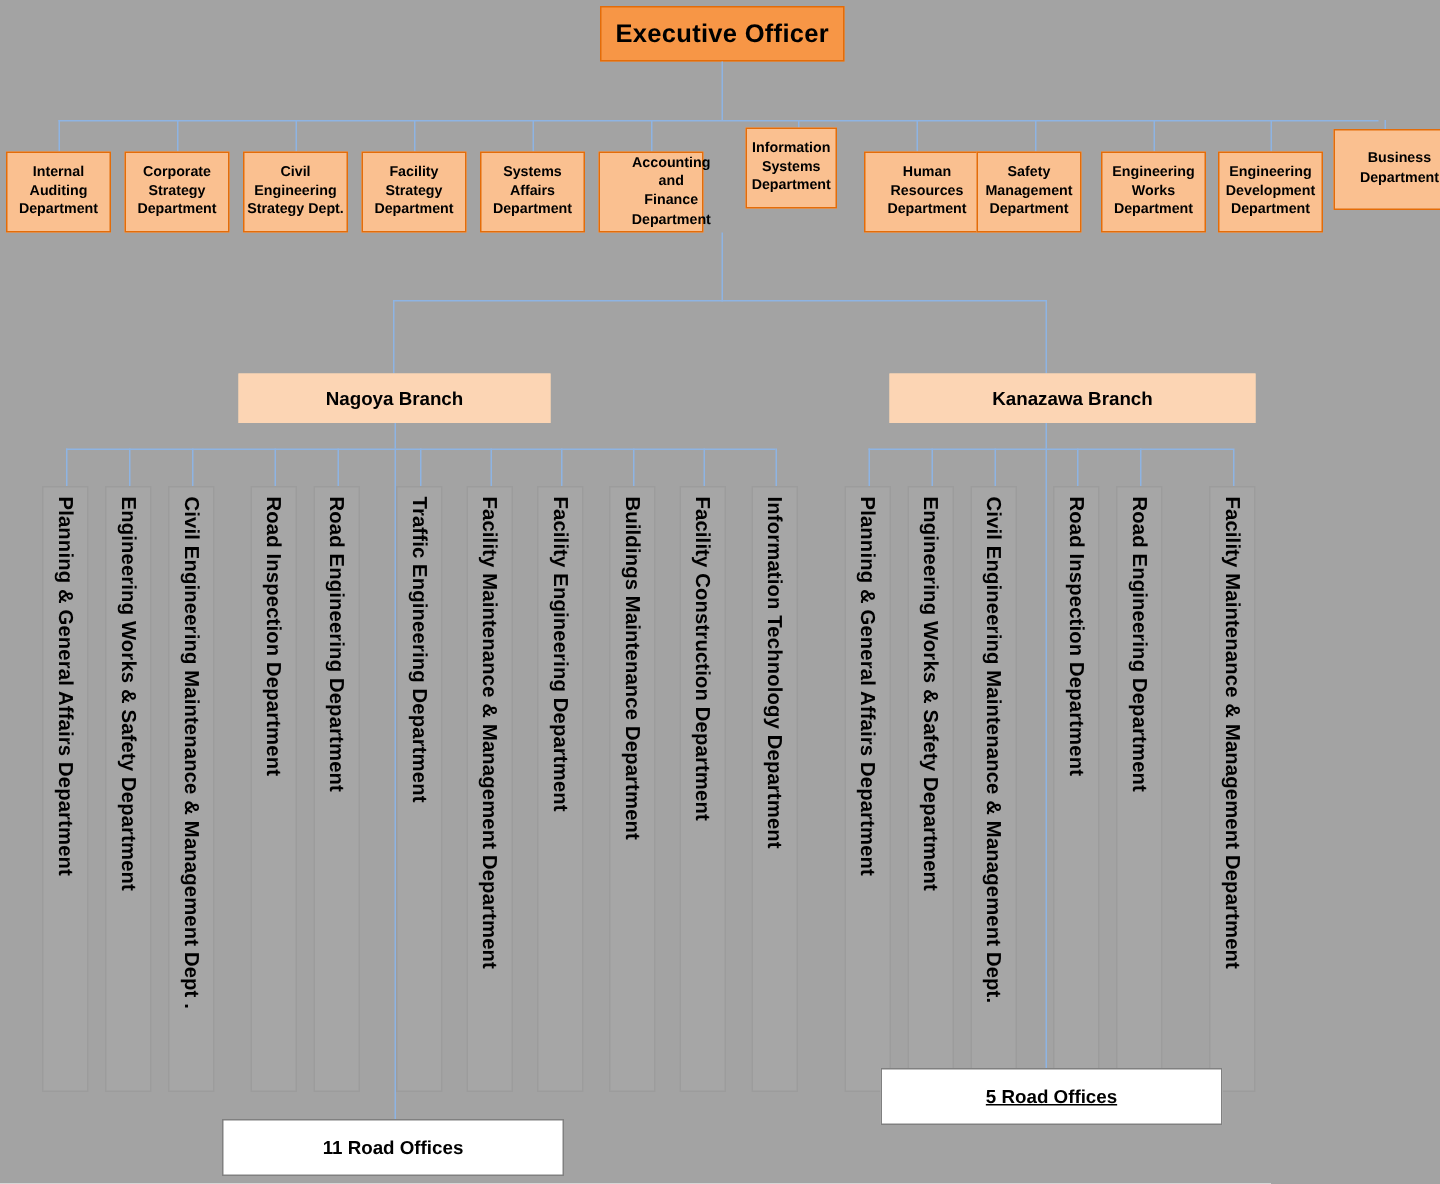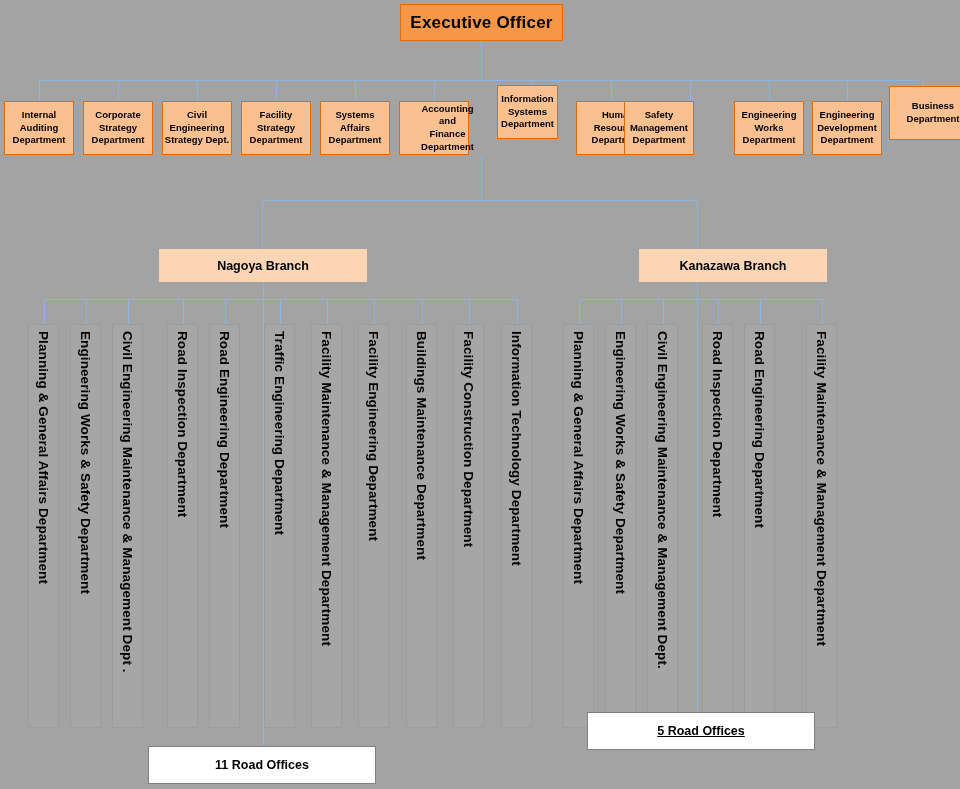--- a/index.html
+++ b/index.html
@@ -155,21 +155,21 @@
       </div>
       <div class="conn conn-v" style="left: 611px; top: 80px; width: 1px; height: 21px;"></div>
       <div class="box box-dept" style="left: 576px; top: 101px; width: 84px; height: 54px;">
         <span>
           <span class="dept-line">Human</span>
           <span class="dept-line">Resources</span>
           <span class="dept-line">Department</span>
         </span>
       </div>
       <div class="conn conn-v" style="left: 690px; top: 80px; width: 1px; height: 21px;"></div>
-      <div class="box box-dept" style="left: 624px; top: 101px; width: 70px; height: 54px;">
+      <div class="box box-dept" style="left: 651px; top: 101px; width: 70px; height: 54px;">
         <span>
           <span class="dept-line">Safety</span>
           <span class="dept-line">Management</span>
           <span class="dept-line">Department</span>
         </span>
       </div>
       <div class="conn conn-v" style="left: 769px; top: 80px; width: 1px; height: 21px;"></div>
       <div class="box box-dept" style="left: 734px; top: 101px; width: 70px; height: 54px;">
         <span>
           <span class="dept-line">Engineering</span>
@@ -246,21 +246,21 @@
         <span class="pillar-label">Facility Construction Department</span>
       </div>
       <div class="conn conn-v" style="left: 517px; top: 299px; width: 1px; height: 25px;"></div>
       <div class="box box-pillar" style="left: 501px; top: 324px; width: 31px; height: 404px;">
         <span class="pillar-label">Information Technology Department</span>
       </div>
       <div class="conn conn-v" style="left: 263px; top: 299px; width: 1px; height: 447px;"></div>
       <div class="box box-office" style="left: 148px; top: 746px; width: 228px; height: 38px; text-align: center;">
         <span>11 Road Offices</span>
       </div>
-      <div class="box box-branch" style="left: 593px; top: 249px; width: 188px; height: 33px; margin-left: 46px;">
+      <div class="box box-branch" style="left: 593px; top: 249px; width: 244px; height: 33px;">
         <span>Kanazawa Branch</span>
       </div>
       <div class="conn conn-v" style="left: 697px; top: 282px; width: 1px; height: 17px;"></div>
       <div class="conn conn-h" style="left: 579px; top: 299px; width: 243px; height: 1px;"></div>
       <div class="conn conn-v" style="left: 579px; top: 299px; width: 1px; height: 25px;"></div>
       <div class="box box-pillar" style="left: 563px; top: 324px; width: 31px; height: 404px;">
         <span class="pillar-label">Planning &amp; General Affairs Department</span>
       </div>
       <div class="conn conn-v" style="left: 621px; top: 299px; width: 1px; height: 25px;"></div>
       <div class="box box-pillar" style="left: 605px; top: 324px; width: 31px; height: 404px;">

